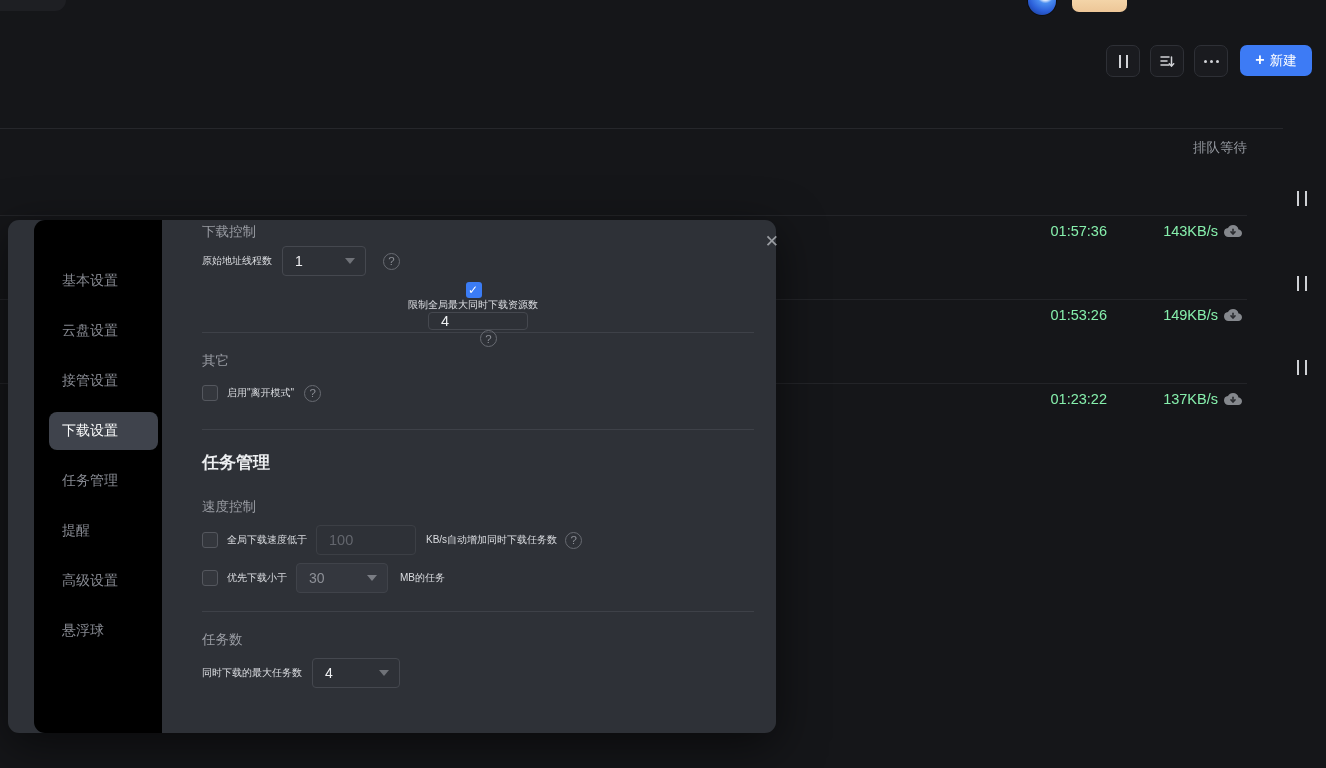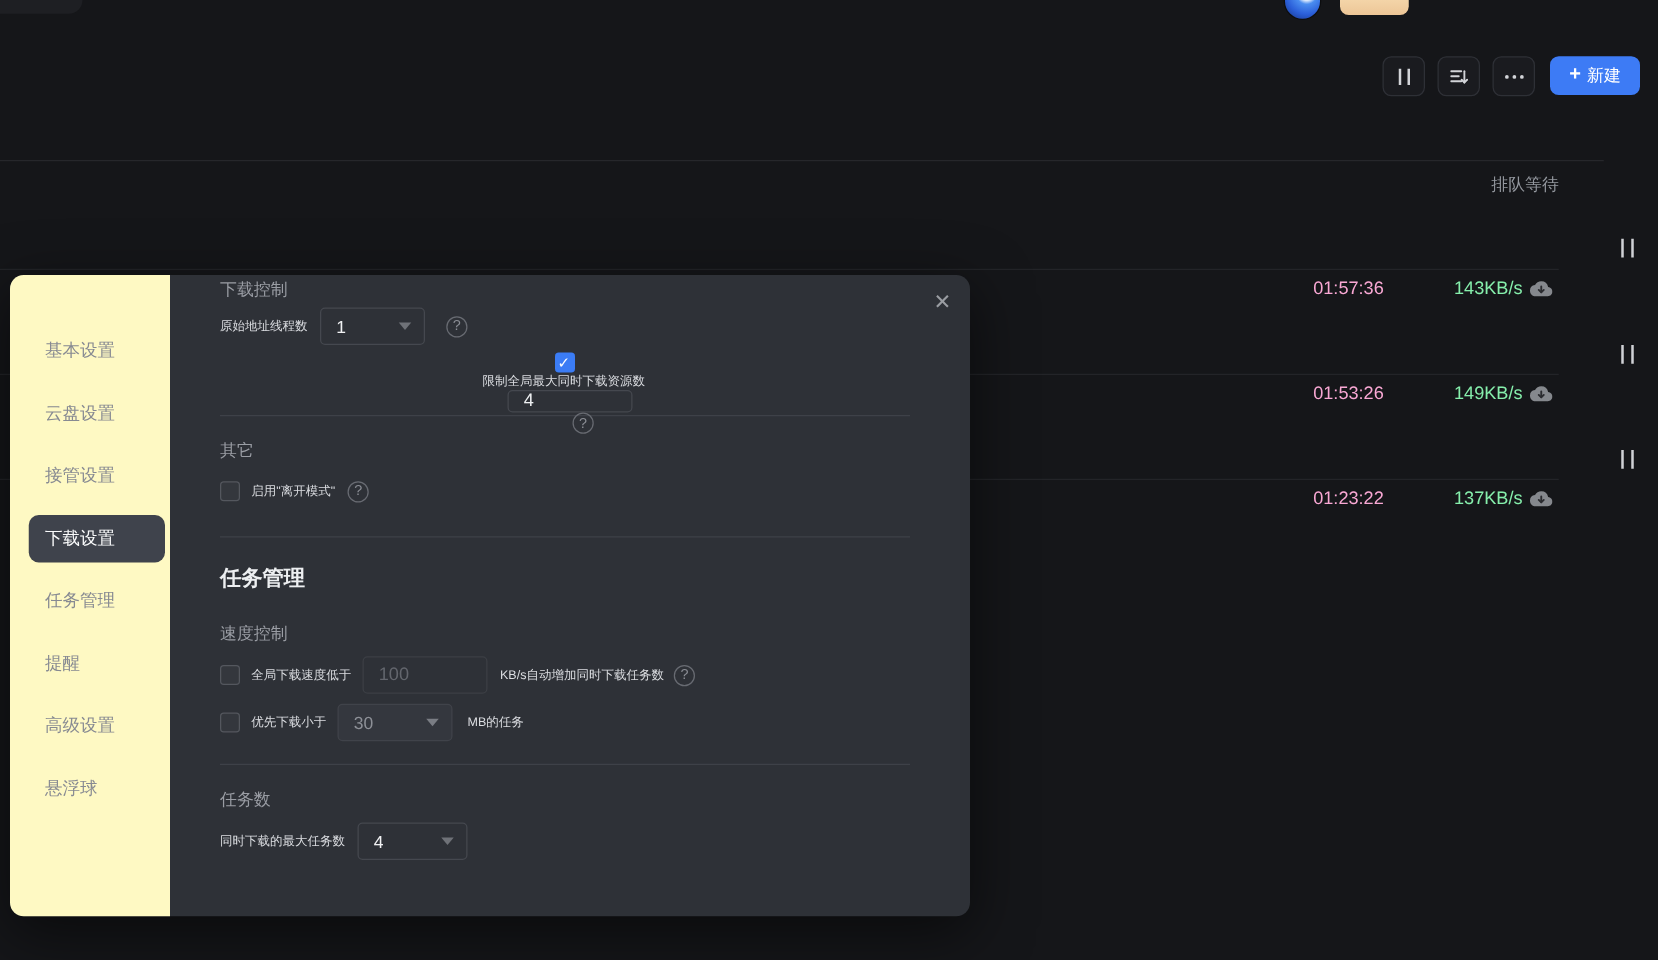--- a/index.html
+++ b/index.html
@@ -38,30 +38,30 @@
   .new-btn .plus { font-size:16px; font-weight:bold; line-height:1; margin-top:-1px; }
 
   
   .full-divider { position:absolute; left:0; top:128px; width:1283px; height:1px; background:#26272b; }
   .row-divider { position:absolute; left:0; width:1247px; height:1px; background:#232428; }
   .queued-status { position:absolute; left:1147px; top:139px; width:100px; text-align:right;
     font-size:13.5px; color:#9599a0; }
   .task-pause { position:absolute; left:1292px; width:20px; height:18px;
     display:flex; gap:6px; justify-content:center; cursor:pointer; }
   .task-pause i { display:block; width:2px; height:15px; background:#cfd1d5; }
-  .t-time { position:absolute; left:997px; width:110px; text-align:right; font-size:14.5px; color:#f9a8d4; }
+  .t-time { position:absolute; left:997px; width:110px; text-align:right; font-size:14.5px; color:#86efac; }
   .t-speed { position:absolute; left:1118px; width:100px; text-align:right; font-size:14.5px; color:#86efac; }
   .t-cloud { position:absolute; left:1224px; width:18px; height:18px; }
 
   
   .dialog { position:absolute; left:8px; top:220px; width:768px; height:513px;
     border-radius:11px; background:#2e3137; display:flex; z-index:5;
     box-shadow:0 12px 48px rgba(0,0,0,.55); }
-  .dlg-sidebar { width:128px; flex:none; background:#fef9c3;
-    border-radius:11px 0 0 11px; padding-top:42px; }
+  .dlg-sidebar { width:128px; flex:none; background:#000000;
+    border-radius:11px 0 0 11px; padding-top:42px;margin-left:26px; }
   .side-item { height:38px; width:109px; margin:0 4px 12px 15px; border-radius:8px;
     display:flex; align-items:center; padding-left:13px;
     font-size:14px; color:#878a92; cursor:pointer; }
   .side-item.selected { background:#3f434c; color:#fafbfc; }
 
   .dlg-content { flex:1; position:relative; padding:4px 40px 0 40px; }
   .close-btn { position:absolute; top:13px; right:15px; font-size:17px; color:#9a9da2;
     cursor:pointer; line-height:1; }
 
   .section-label { font-size:13.5px; color:#9a9da4; height:16px; line-height:16px; }

